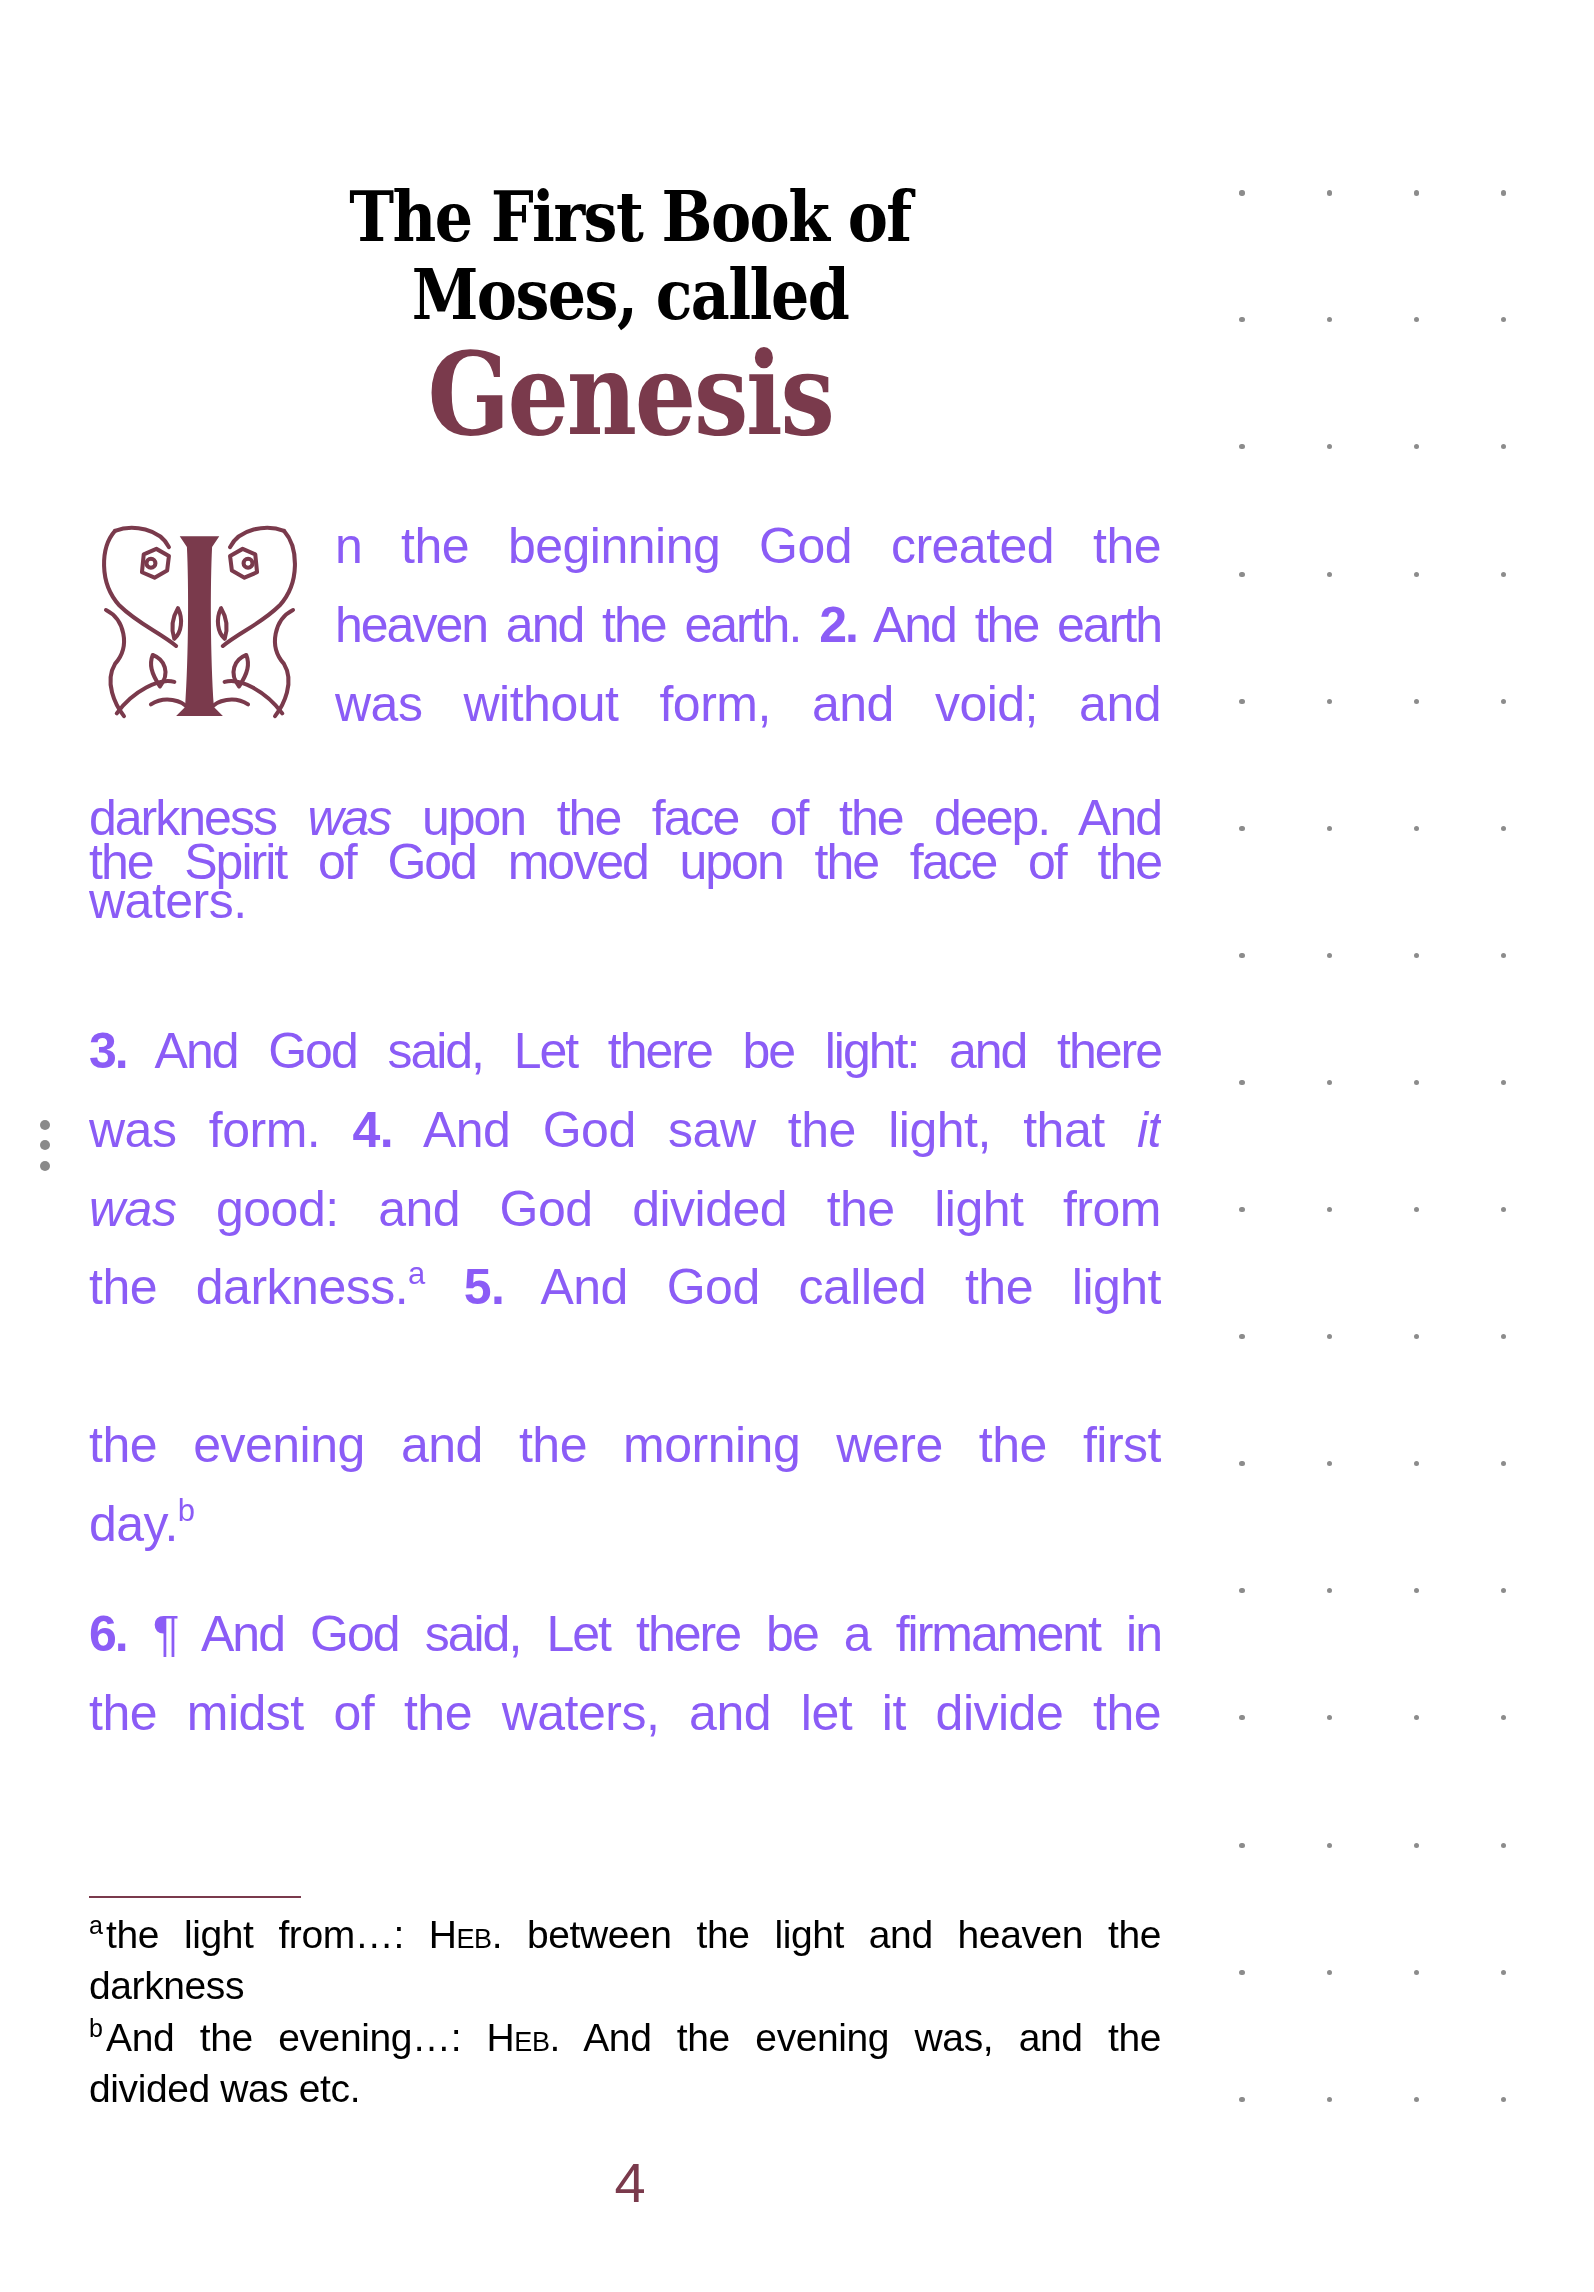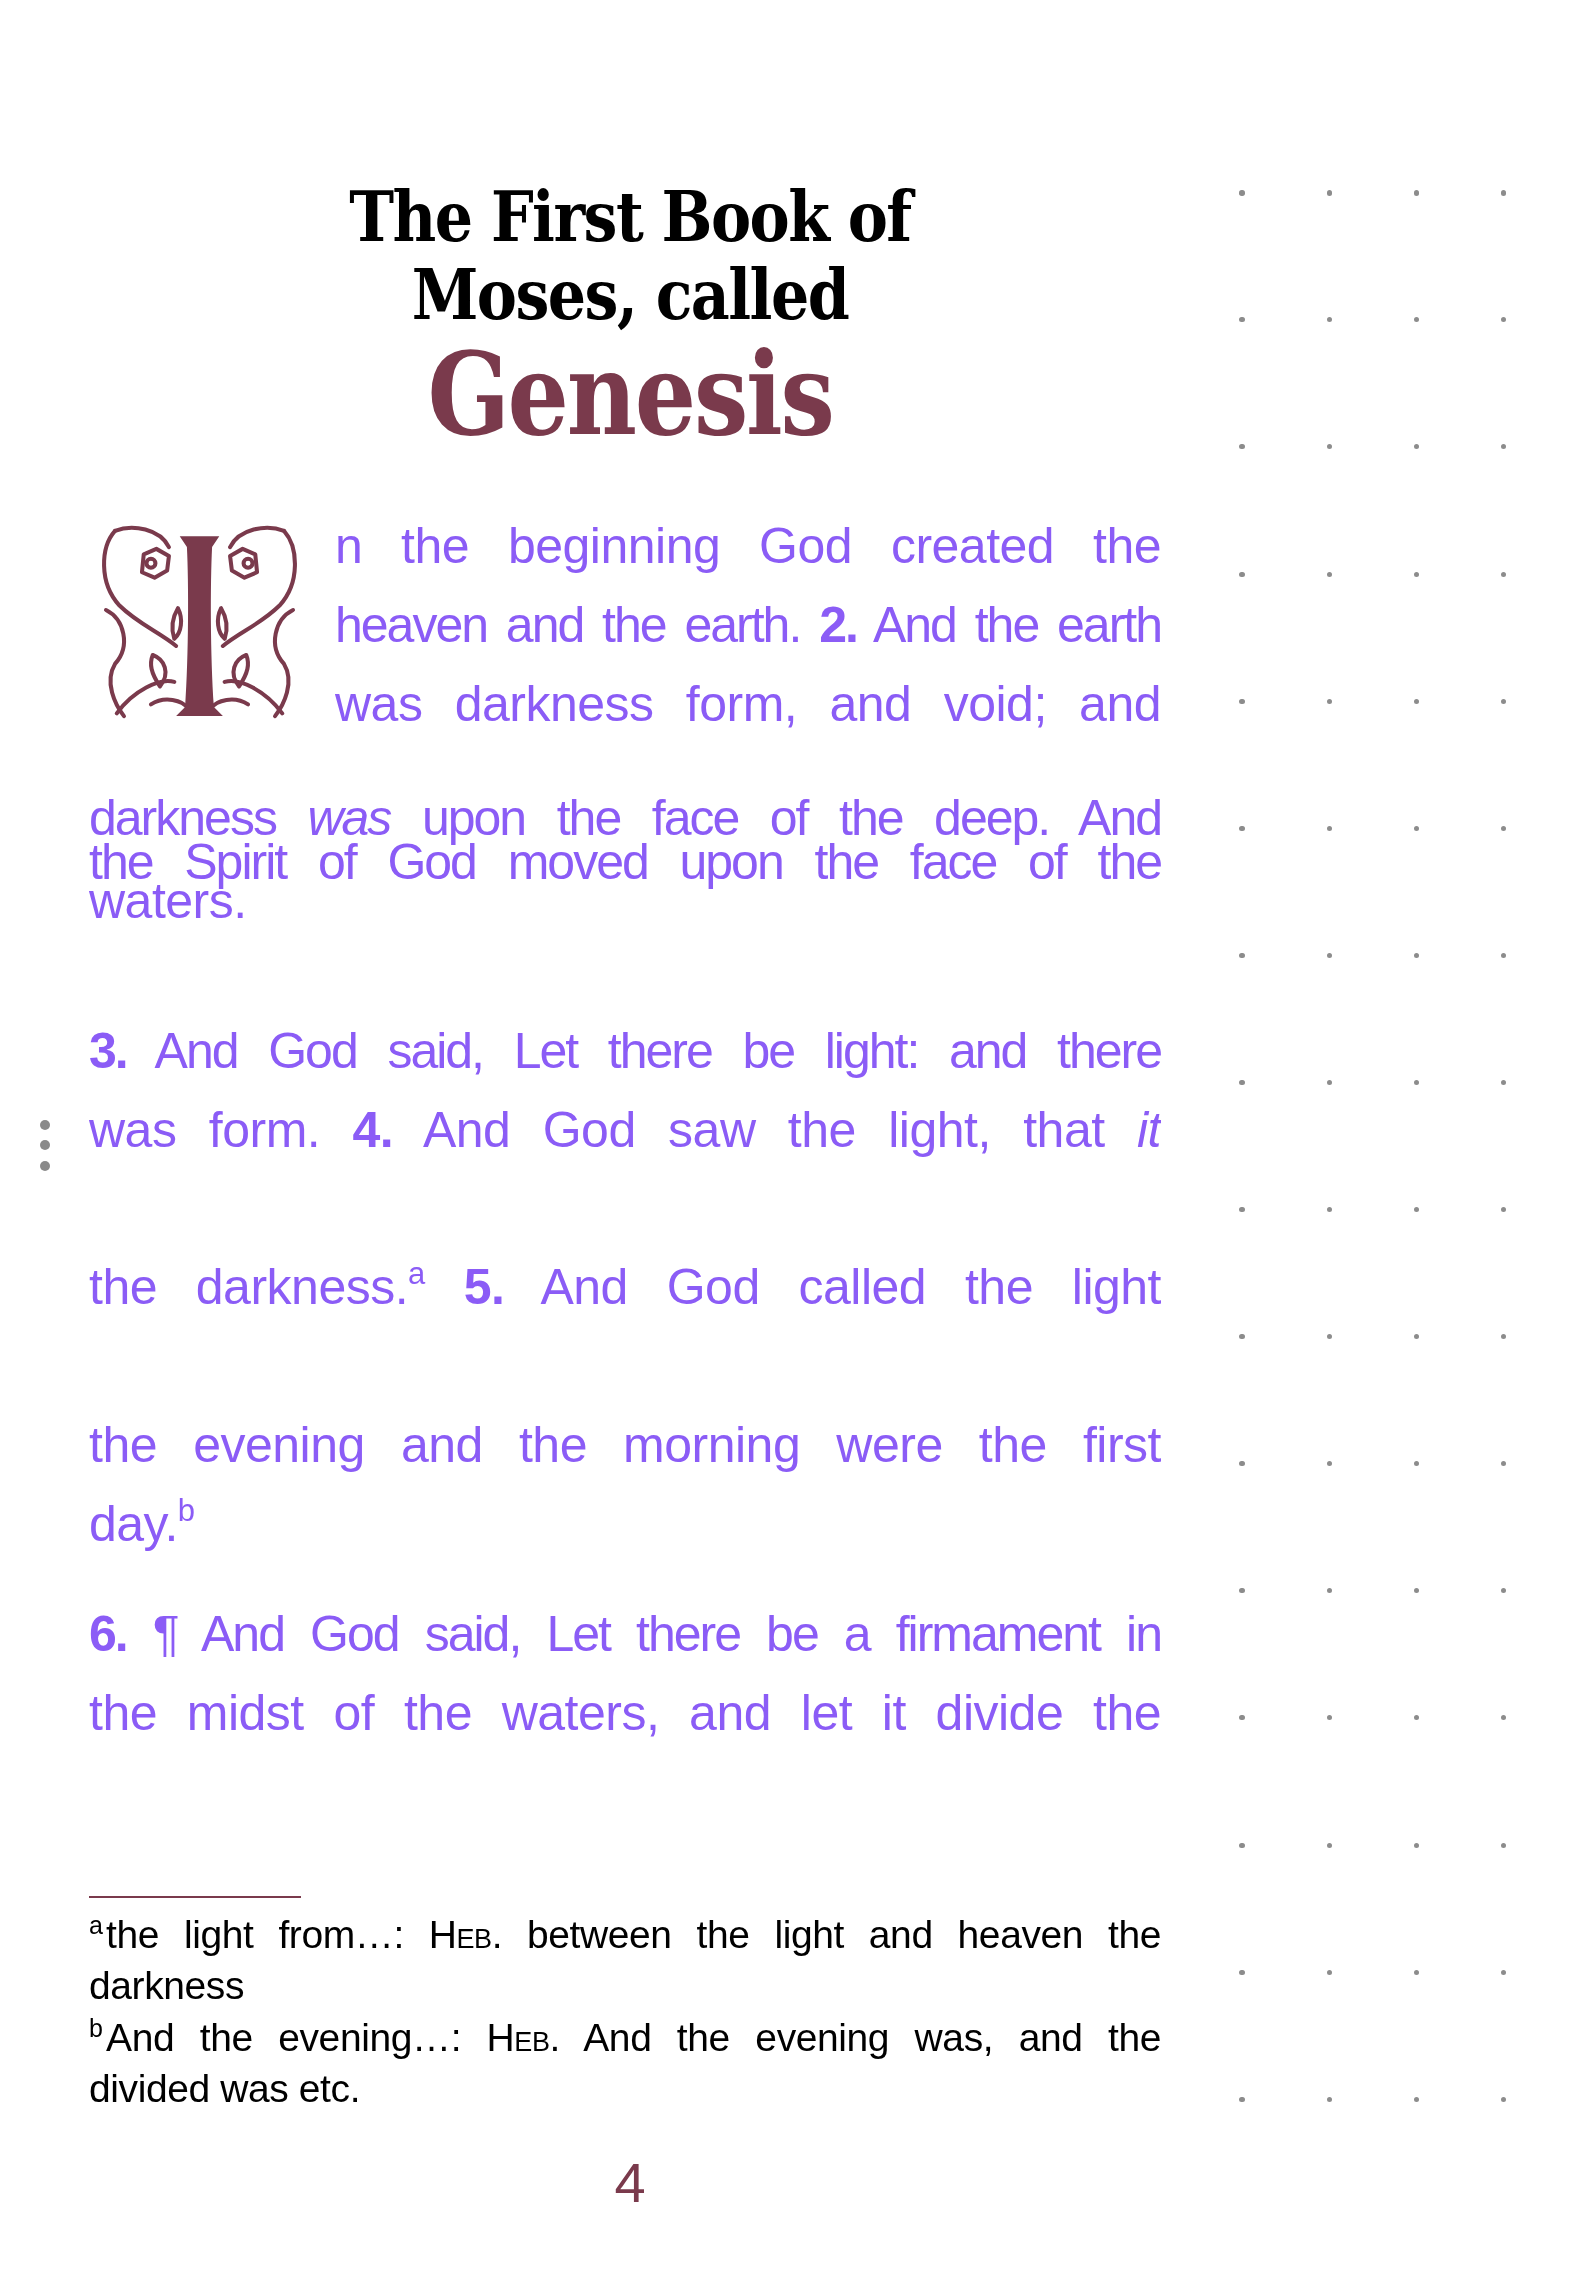--- a/index.html
+++ b/index.html
@@ -105,21 +105,21 @@
 
   <div class="line indent just" style="top:507px">
     <span>n the beginning God created the</span>
   </div>
   <div class="line indent just tight" style="top:586px">
     <span>heaven and the earth. </span>
     <span class="vn">2.</span>
     <span> And the earth</span>
   </div>
   <div class="line indent just" style="top:665px">
-    <span>was darkness form, and void; and</span>
+    <span>was without form, and void; and</span>
   </div>
   <div class="line just tight" style="top:779px">
     <span>darkness </span>
     <span class="it">was</span>
     <span> upon the face of the deep. And</span>
   </div>
   <div class="line just tight" style="top:823px">
     <span>the Spirit of God moved upon the face of the</span>
   </div>
   <div class="line" style="top:862px">
@@ -128,20 +128,24 @@
 
   <div class="line just tight" style="top:1012px">
     <span class="vn">3.</span>
     <span> And God said, Let there be light: and there</span>
   </div>
   <div class="line just" style="top:1091px">
     <span>was form. </span>
     <span class="vn">4.</span>
     <span> And God saw the light, that </span>
     <span class="it">it</span>
+  </div>
+  <div class="line just" style="top:1170px">
+    <span class="it">was</span>
+    <span> good: and God divided the light from</span>
   </div>
   <div class="line just" style="top:1248px">
     <span>the darkness.</span><sup class="fnref">a</sup>
     <span class="vn">5.</span>
     <span> And God called the light</span>
   </div>
   <div class="line just" style="top:1406px">
     <span>the evening and the morning were the first</span>
   </div>
   <div class="line" style="top:1485px">

